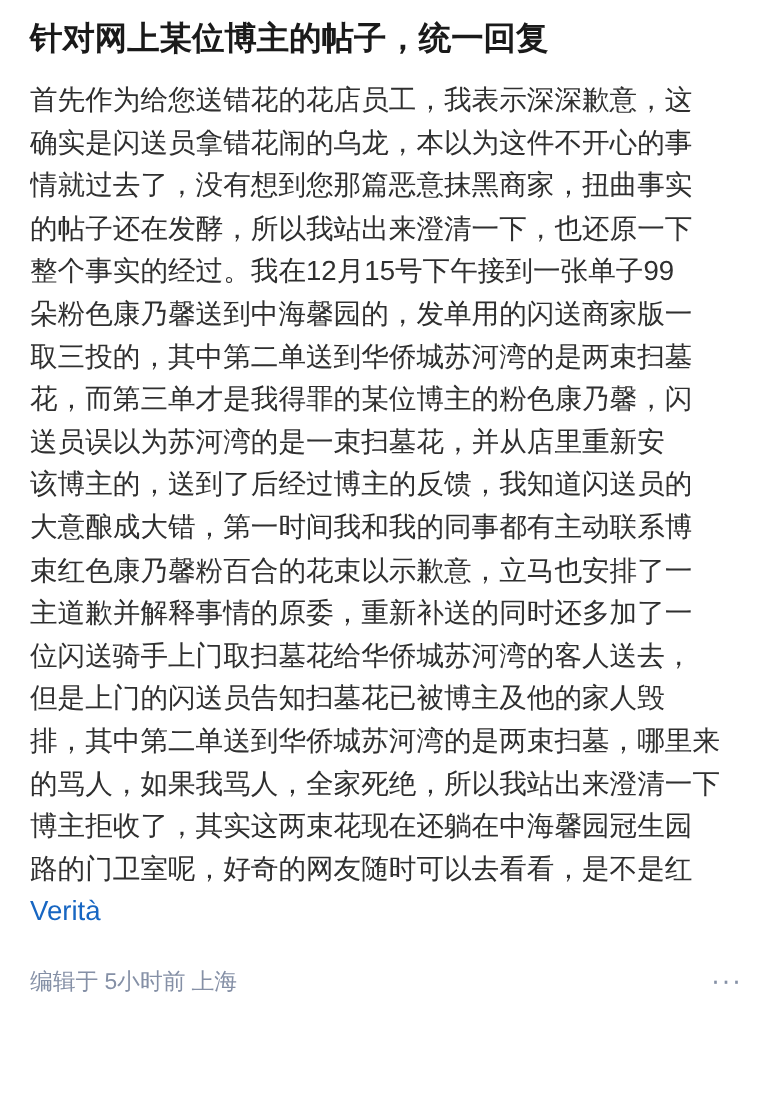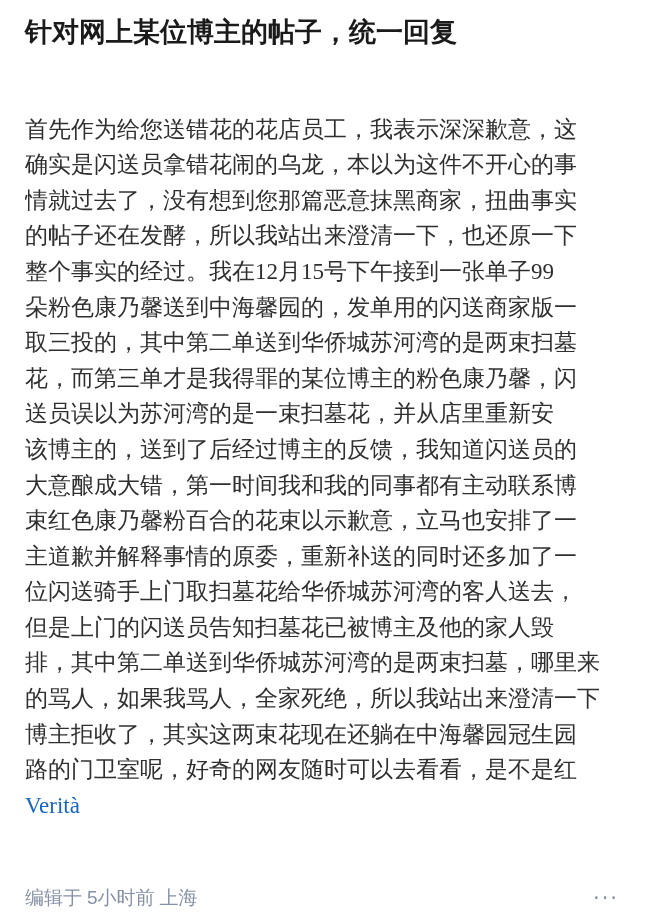--- a/index.html
+++ b/index.html
@@ -8,55 +8,53 @@
     width: 645px;
     height: 912px;
     overflow: hidden;
     font-family: "Liberation Sans", "DejaVu Sans", sans-serif;
   }
   .post {
     padding: 14px 22px 0 25px;
     height: 100%;
     display: flex;
     flex-direction: column;
-    justify-content: space-between;
   }
   .post-title {
     font-size: 27px;
     line-height: 36px;
     font-weight: 700;
     color: #1a1a1a;
     margin-bottom: 16px;
     white-space: nowrap;
   }
   .post-body {
     color: #2f2f2f;
     overflow: hidden;
-    font-family: Liberation Serif, serif;
   }
   .body-line {
     font-size: 23px;
     line-height: 35.6px;
     white-space: nowrap;
   }
   .mention-link {
     color: #1766c2;
     text-decoration: none;
     cursor: pointer;
   }
   .tofu-box {
     display: inline-block;
     width: 13px;
     height: 19px;
     border: 2px solid #1766c2;
     vertical-align: -2px;
     margin-left: 3px;
   }
   .post-footer {
-    margin-top: 15px;
+    margin-top: 27px;
     display: flex;
     justify-content: space-between;
     align-items: center;
     color: #8590a6;
     gap: 40px;
   }
   .footer-meta {
     font-size: 19px;
     line-height: 26px;
   }

